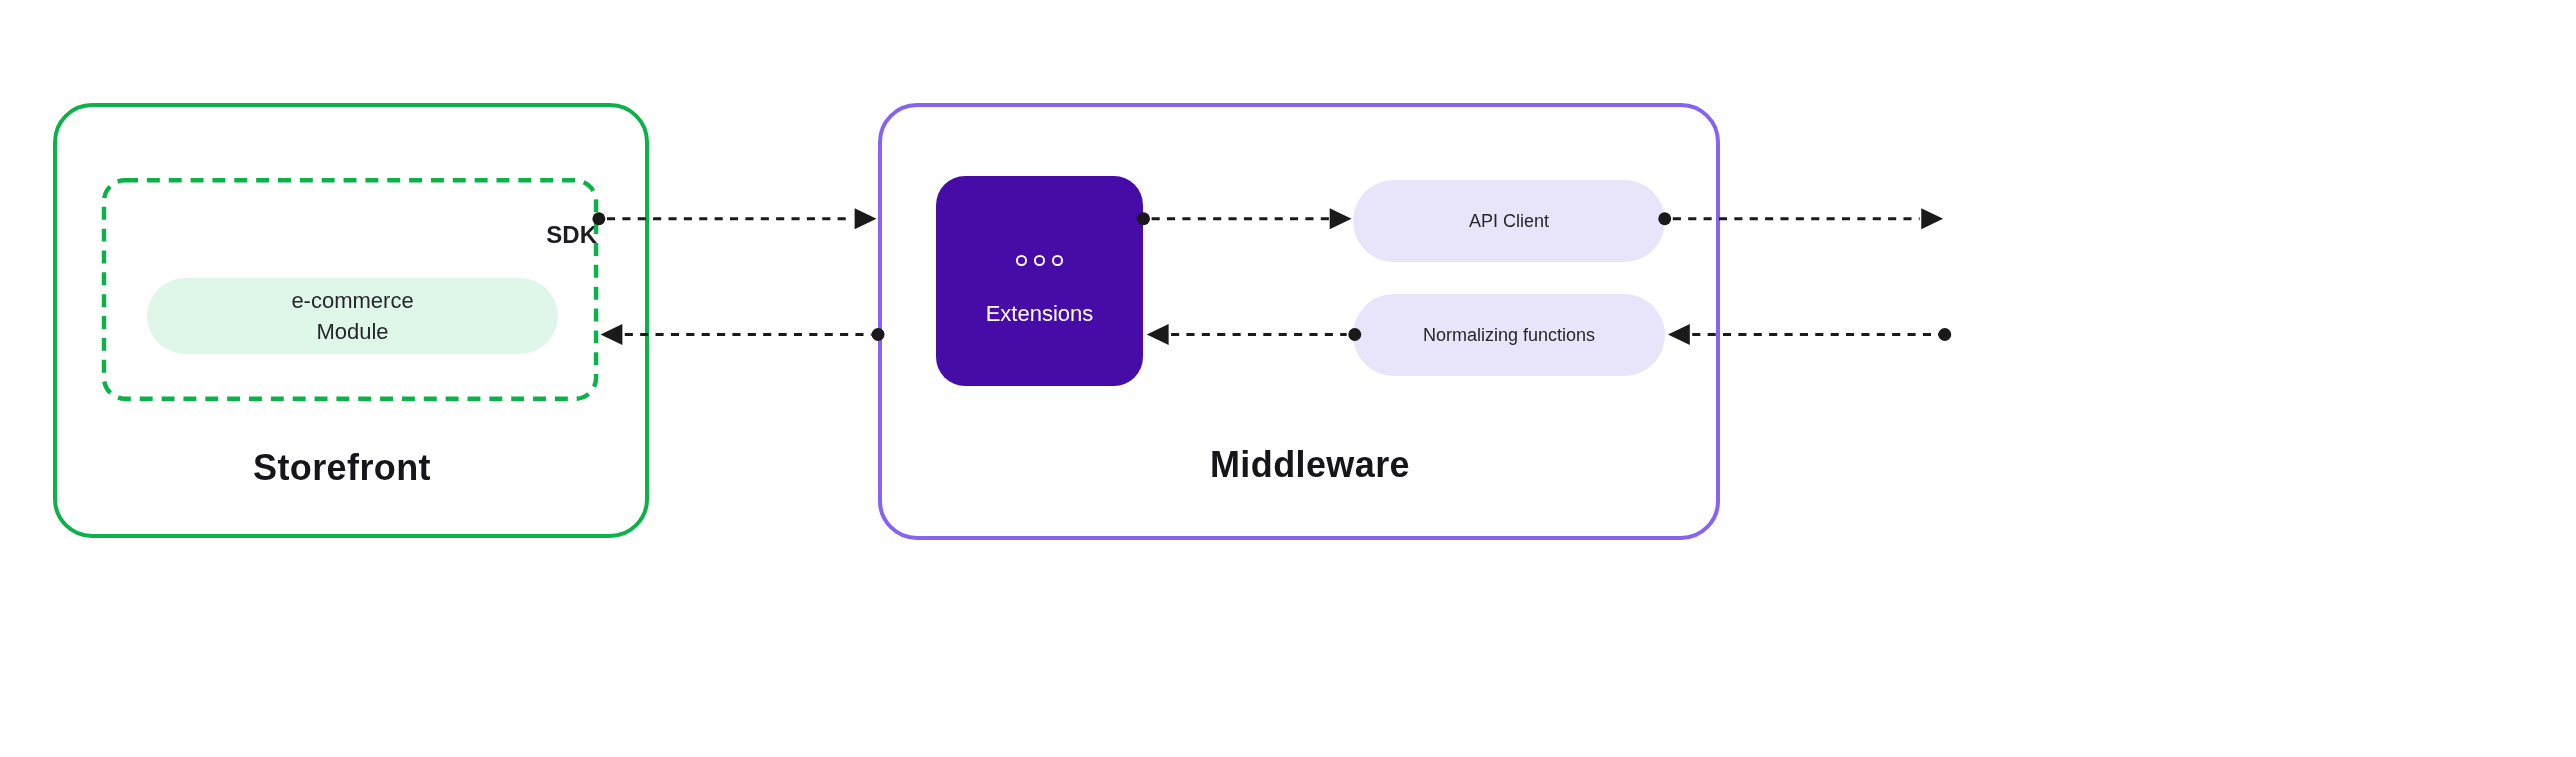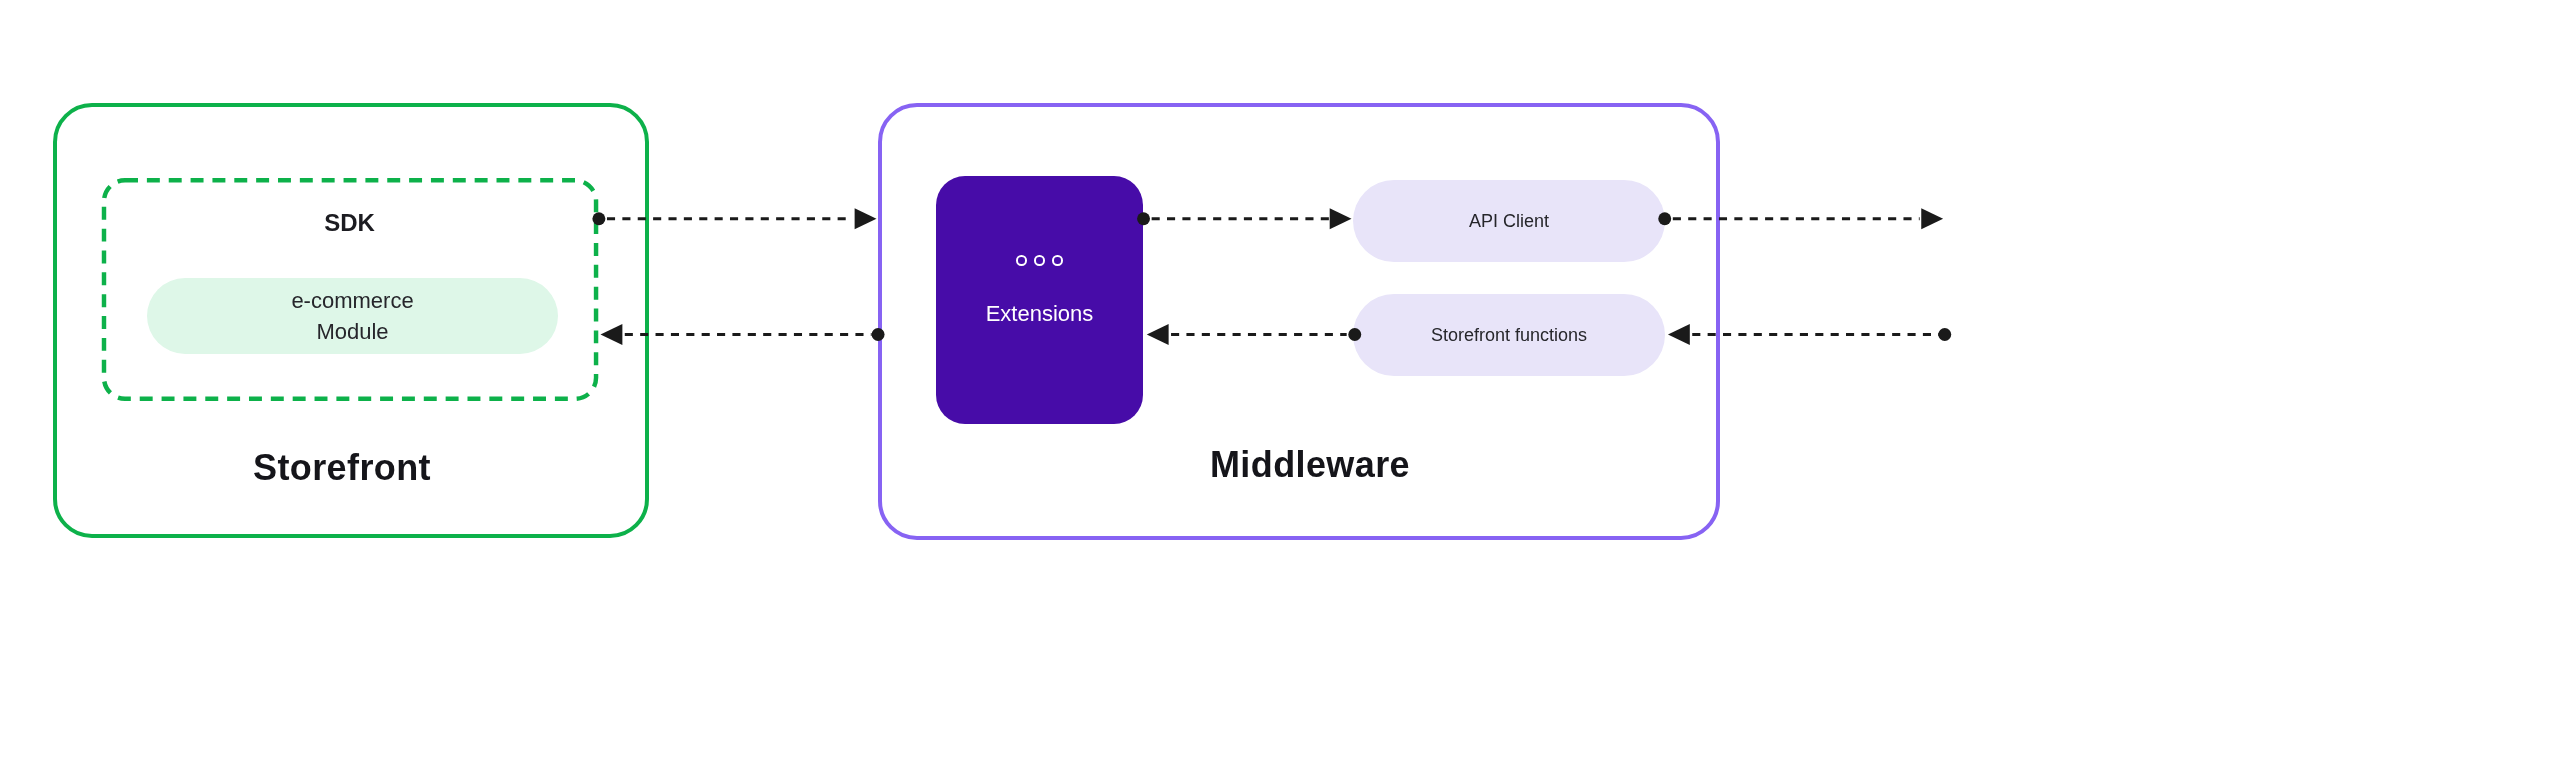--- a/index.html
+++ b/index.html
@@ -39,43 +39,43 @@
     text-align: center;
     font-weight: 700;
     font-size: 36px;
     color: #15151a;
     letter-spacing: 0.4px;
   }
   #storefront-label { left: 44px; width: 596px; top: 447px; }
   #middleware-label { left: 878px; width: 864px; top: 444px; }
   #sdk-label {
     position: absolute;
-    left: 102px; width: 495px; top: 209px;
-    text-align: center;
+    left: 102px; width: 495px; top: 221px;
+    text-align: right;
     font-size: 24px;
     font-weight: 600;
     color: #1c1c21;
   }
   #ecommerce-module-pill {
     position: absolute;
     left: 147px; top: 278px; width: 411px; height: 76px;
     background: #def7e8;
     border-radius: 45px;
     display: flex; align-items: center; justify-content: center;
   }
   #module-label {
     font-size: 22px;
     line-height: 31px;
     color: #26262b;
     text-align: center;
     white-space: pre-line;
   }
   #extensions-card {
     position: absolute;
-    left: 936px; top: 176px; width: 207px; height: 248px;
+    left: 936px; top: 176px; width: 207px; height: 210px;
     background: #470ca8;
     border-radius: 29px;
   }
   #extensions-dots-icon {
     position: absolute;
     left: 0; top: 79px; width: 100%;
     display: flex; justify-content: center; gap: 7.3px;
   }
   #extensions-dots-icon .dot {
     width: 10.5px; height: 10.5px;
@@ -131,21 +131,21 @@
       <span class="dot"></span>
       <span class="dot"></span>
       <span class="dot"></span>
     </div>
     <div id="extensions-label">Extensions</div>
   </div>
   <div id="api-client-pill" class="mw-pill">
     <span>API Client</span>
   </div>
   <div id="normalizing-pill" class="mw-pill">
-    <span>Storefront functions</span>
+    <span>Normalizing functions</span>
   </div>
   <div id="middleware-label" class="big-label">Middleware</div>
 
 
   <svg id="arrows-overlay" width="2576" height="758" viewBox="0 0 3183 936">
 
     <rect x="128.5" y="222.5" width="608" height="270" rx="26" fill="none" stroke="#0db14a" stroke-width="5.5" stroke-dasharray="16 11"></rect>
 
     <g stroke="#1a1a1a" fill="#1a1a1a">
       <circle cx="740" cy="270" r="8" stroke="none"></circle>

